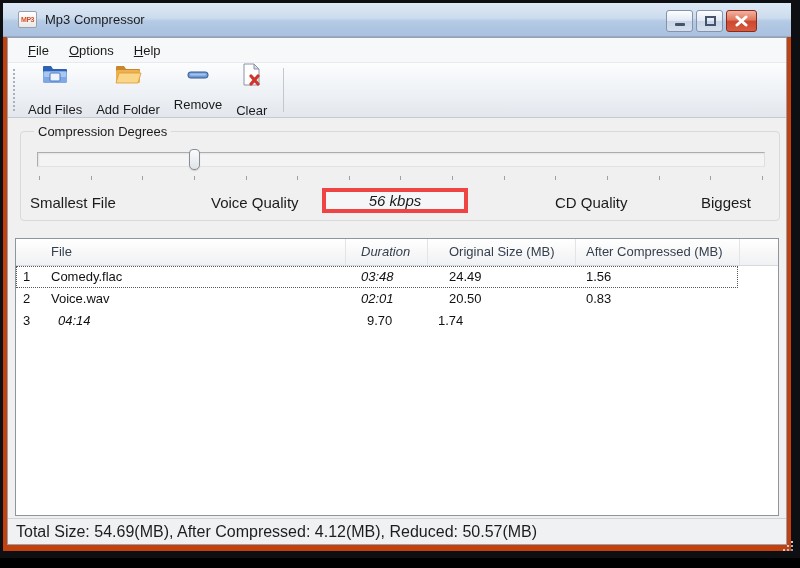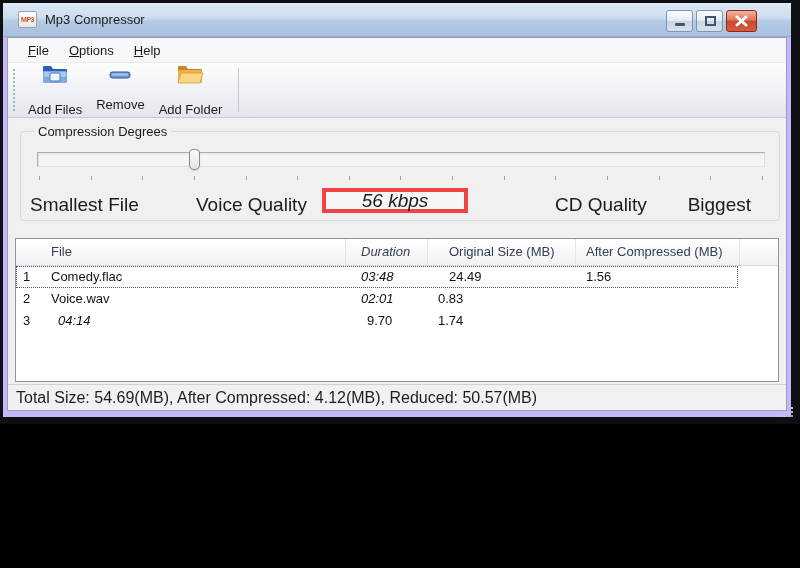--- a/index.html
+++ b/index.html
@@ -1,21 +1,21 @@
 <!DOCTYPE html>
 <html><head>
 <meta charset="utf-8">
 <style>
   * { margin:0; padding:0; box-sizing:border-box; }
   html,body { width:800px; height:568px; background:#000; overflow:hidden;
               font-family:"Liberation Sans","DejaVu Sans",sans-serif; }
 
-  .window { position:relative; width:800px; height:424px;
+  .window { position:relative; width:800px; height:558px;
             border-style:solid; border-color:#0d0f12;
-            border-width:3px 9px 7px 3px; background:#c4b5fd; }
+            border-width:3px 9px 7px 3px; background:#c2410c; }
 
   
   .titlebar { position:absolute; top:0; left:0; right:0; height:34px;
               background:linear-gradient(#dde8f5 0%, #cddcee 45%, #b4cae5 55%, #a9c1df 100%);
               border-bottom:1px solid #93abcd; }
   .app-icon { position:absolute; left:15px; top:8px; width:19px; height:17px;
               background:linear-gradient(#ffffff,#e9e9e9); border:1px solid #9aa0a8;
               border-radius:2px; text-align:center; line-height:15px;
               font-size:7px; font-weight:bold; color:#d4502a; letter-spacing:-0.5px; }
   .title-text { position:absolute; left:42px; top:0; line-height:33px;
@@ -61,23 +61,23 @@
                   background:#f4f4f4; border:1px solid #adadad;
                   border-bottom-color:#e2e2e2; border-right-color:#dedede;
                   box-shadow:inset 1px 1px 2px rgba(0,0,0,0.07); }
   .slider-thumb { position:absolute; top:-4px; width:11px; height:21px;
                   background:linear-gradient(#fcfcfc,#dfe3e7); border:1px solid #878e97;
                   border-radius:4px 4px 5px 5px; box-shadow:0 1px 1px rgba(0,0,0,0.15); }
   .slider-ticks { position:absolute; left:18px; right:16px; top:44px; height:5px;
                   display:flex; justify-content:space-between; }
   .slider-ticks .tick { width:1px; height:4px; background:#9ba1a8; }
   .scale-row { position:absolute; left:0; right:0; top:56px; height:26px;
-               font-size:19px; color:#1b1b1b; }
+               font-size:15px; color:#1b1b1b; }
   .lbl-smallest { position:absolute; left:9px;  top:6px; }
-  .lbl-voice    { position:absolute; left:175px; top:6px; }
+  .lbl-voice    { position:absolute; left:190px; top:6px; }
   .lbl-cd       { position:absolute; left:534px; top:6px; }
   .lbl-biggest  { position:absolute; right:28px; top:6px; }
   .kbps-box { position:absolute; left:301px; top:0; width:146px; height:25px;
               border:4px solid #ef4444; background:#f5f6f7;
               display:flex; align-items:center; justify-content:center;font-style:italic; }
 
   
   .filetable { position:absolute; left:7px; right:7px; top:120px; bottom:2px;
                background:#fff; border:1px solid #8f959e; overflow:hidden;
                display:flex; flex-direction:column; }
@@ -150,39 +150,49 @@
             <rect x="2" y="8" width="24" height="12" rx="1.5" fill="#7fa9e4"></rect>
             <rect x="3" y="9" width="22" height="5" rx="1" fill="#a9c7f0"></rect>
             <rect x="9" y="10" width="10" height="8" rx="1" fill="#eef4fd" stroke="#4a76bd"></rect>
           </svg>
         </span>
         <span class="tb-label">Add Files</span>
       </div>
 
       <div class="tb-btn">
         <span class="icon">
-          <svg width="22" height="10" viewBox="0 0 22 10">
-            <rect x="1" y="2" width="20" height="6" rx="2.5" fill="#6e9ad6" stroke="#33598f" stroke-width="1"></rect>
-            <rect x="3" y="3.5" width="16" height="2" rx="1" fill="#a8c4ec"></rect>
-          </svg>
-        </span>
-        <span class="tb-label">Remove</span>
-      </div>
-
-      <div class="tb-btn">
-        <span class="icon">
           <svg width="28" height="23" viewBox="0 0 28 23">
             <path d="M2 4 Q2 3 3 3 H10 L12 6 H25 Q26 6 26 7 V10 H2 Z" fill="#c8872b"></path>
             <rect x="2" y="7" width="24" height="13" rx="1.5" fill="#f0b04b"></rect>
             <path d="M2 20 L5 10 H27 L24 20 Z" fill="#fbd588" stroke="#d89a36" stroke-width="0.8"></path>
           </svg>
         </span>
         <span class="tb-label">Add Folder</span>
       </div>
 
+      <div class="tb-btn">
+        <span class="icon">
+          <svg width="22" height="10" viewBox="0 0 22 10">
+            <rect x="1" y="2" width="20" height="6" rx="2.5" fill="#6e9ad6" stroke="#33598f" stroke-width="1"></rect>
+            <rect x="3" y="3.5" width="16" height="2" rx="1" fill="#a8c4ec"></rect>
+          </svg>
+        </span>
+        <span class="tb-label">Remove</span>
+      </div>
+
+      <div class="tb-btn">
+        <span class="icon">
+          <svg width="22" height="24" viewBox="0 0 22 24">
+            <path d="M3 1 H13 L18 6 V22 H3 Z" fill="#ffffff" stroke="#8a94a3" stroke-width="1"></path>
+            <path d="M13 1 L18 6 H13 Z" fill="#d7dde6" stroke="#8a94a3" stroke-width="1"></path>
+            <path d="M10 13 L17 21 M17 13 L10 21" stroke="#cf352b" stroke-width="3.2" stroke-linecap="round"></path>
+          </svg>
+        </span>
+        <span class="tb-label">Clear</span>
+      </div>
 
       <div class="tb-sep"></div>
 
     </div>
 
     <div class="workspace">
 
       <div class="groupbox">
         <div class="gb-legend">Compression Degrees</div>
 
@@ -233,20 +243,21 @@
             <div class="c-file">Comedy.flac</div>
             <div class="c-dur">03:48</div>
             <div class="c-orig">24.49</div>
             <div class="c-comp">1.56</div>
             <div></div>
           </div>
           <div class="frow">
             <div class="c-num">2</div>
             <div class="c-file">Voice.wav</div>
             <div class="c-dur">02:01</div>
+            <div class="c-orig">20.50</div>
             <div class="c-comp">0.83</div>
             <div></div>
           </div>
           <div class="frow">
             <div class="c-num">3</div>
             <div class="c-dur">04:14</div>
             <div class="c-orig">9.70</div>
             <div class="c-comp">1.74</div>
             <div></div>
           </div>

